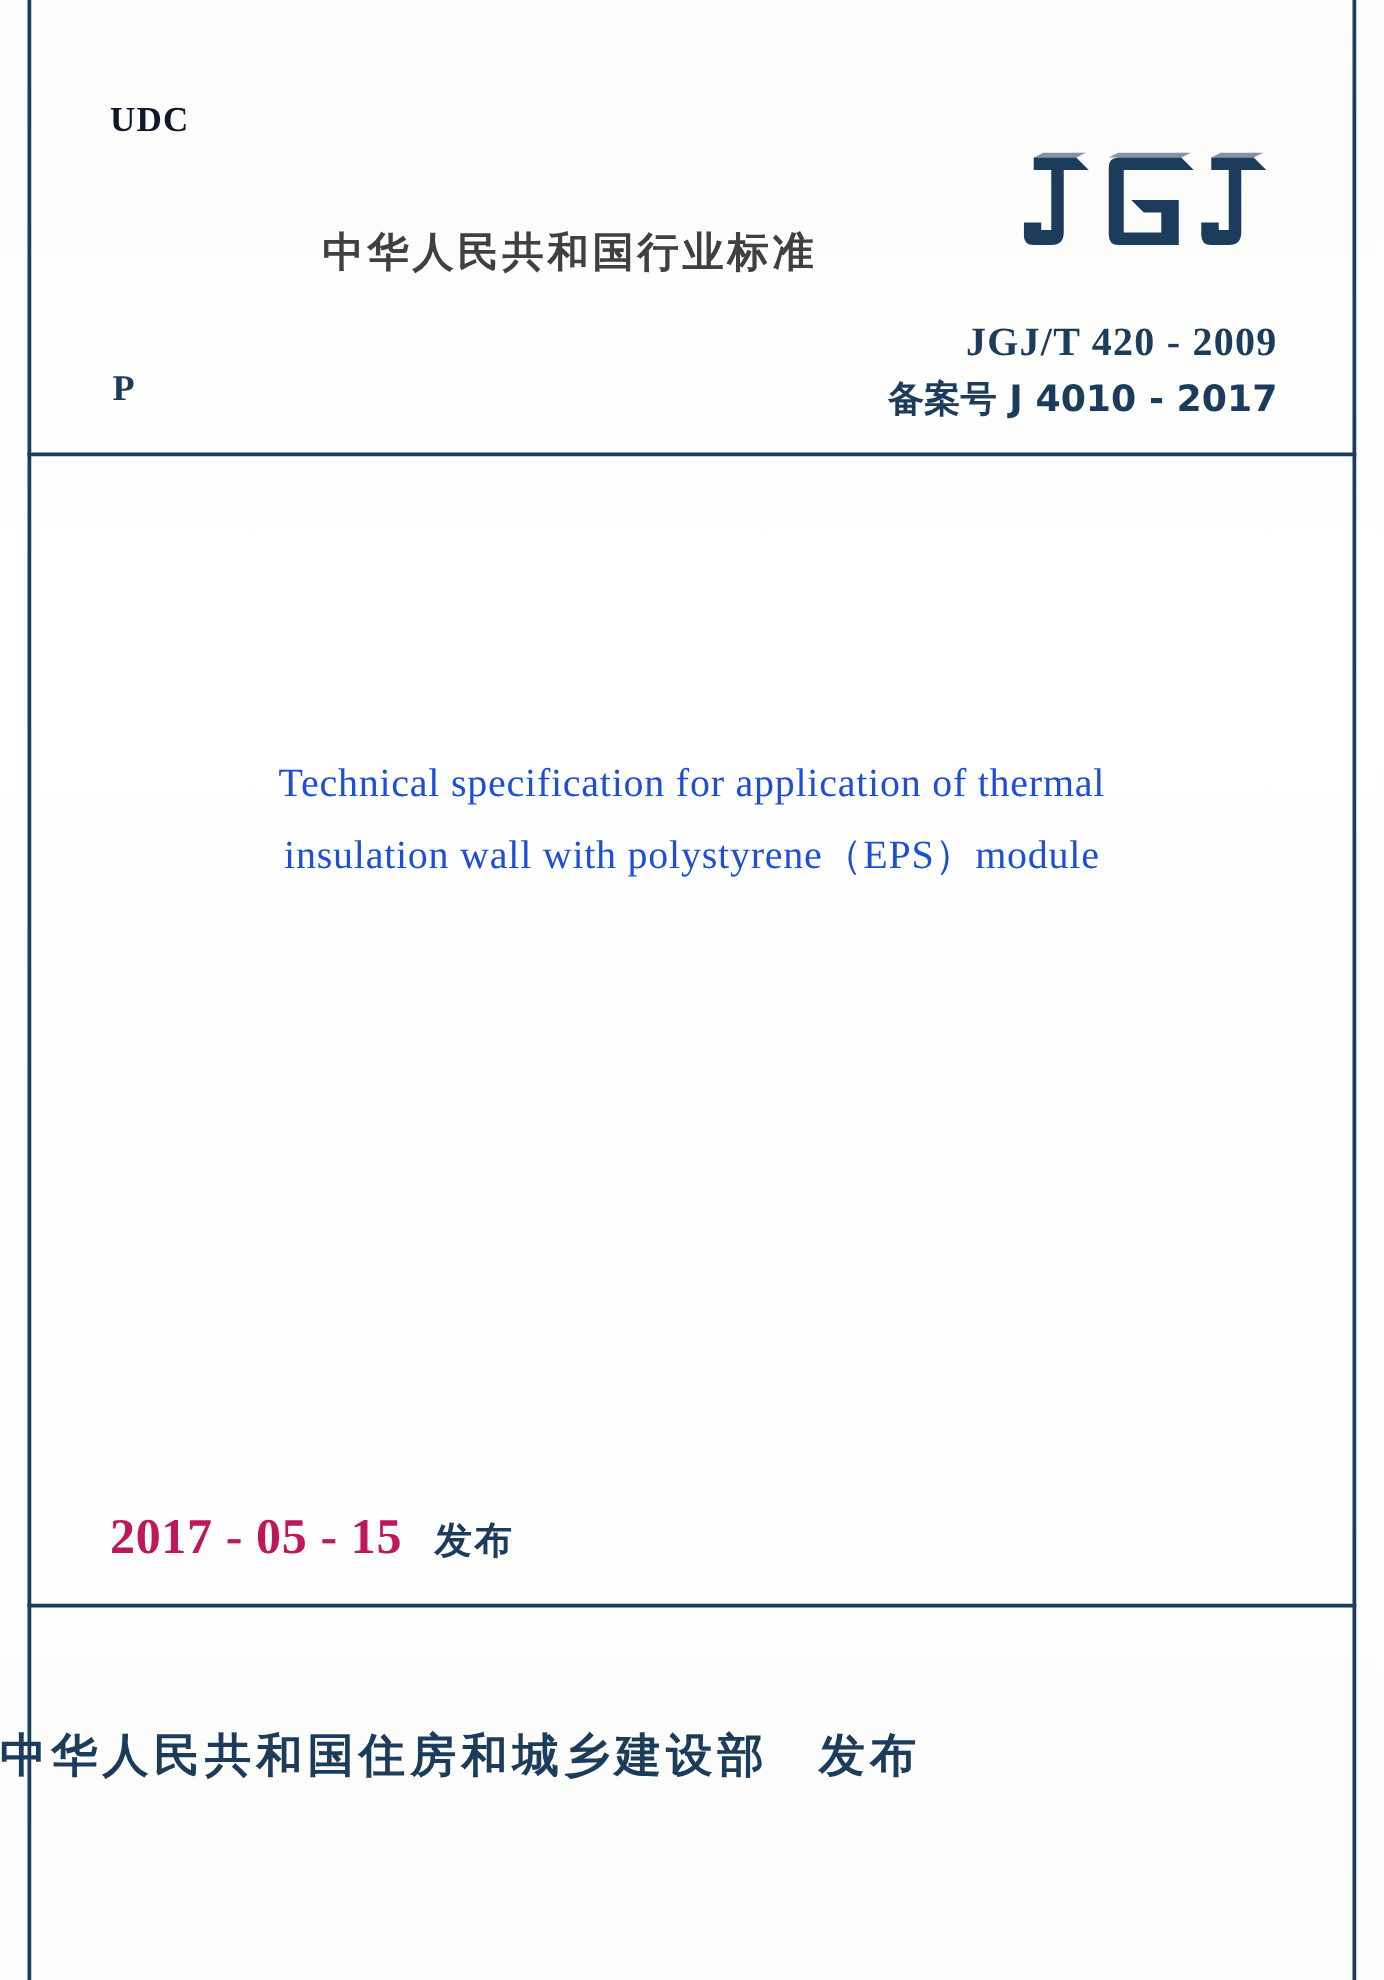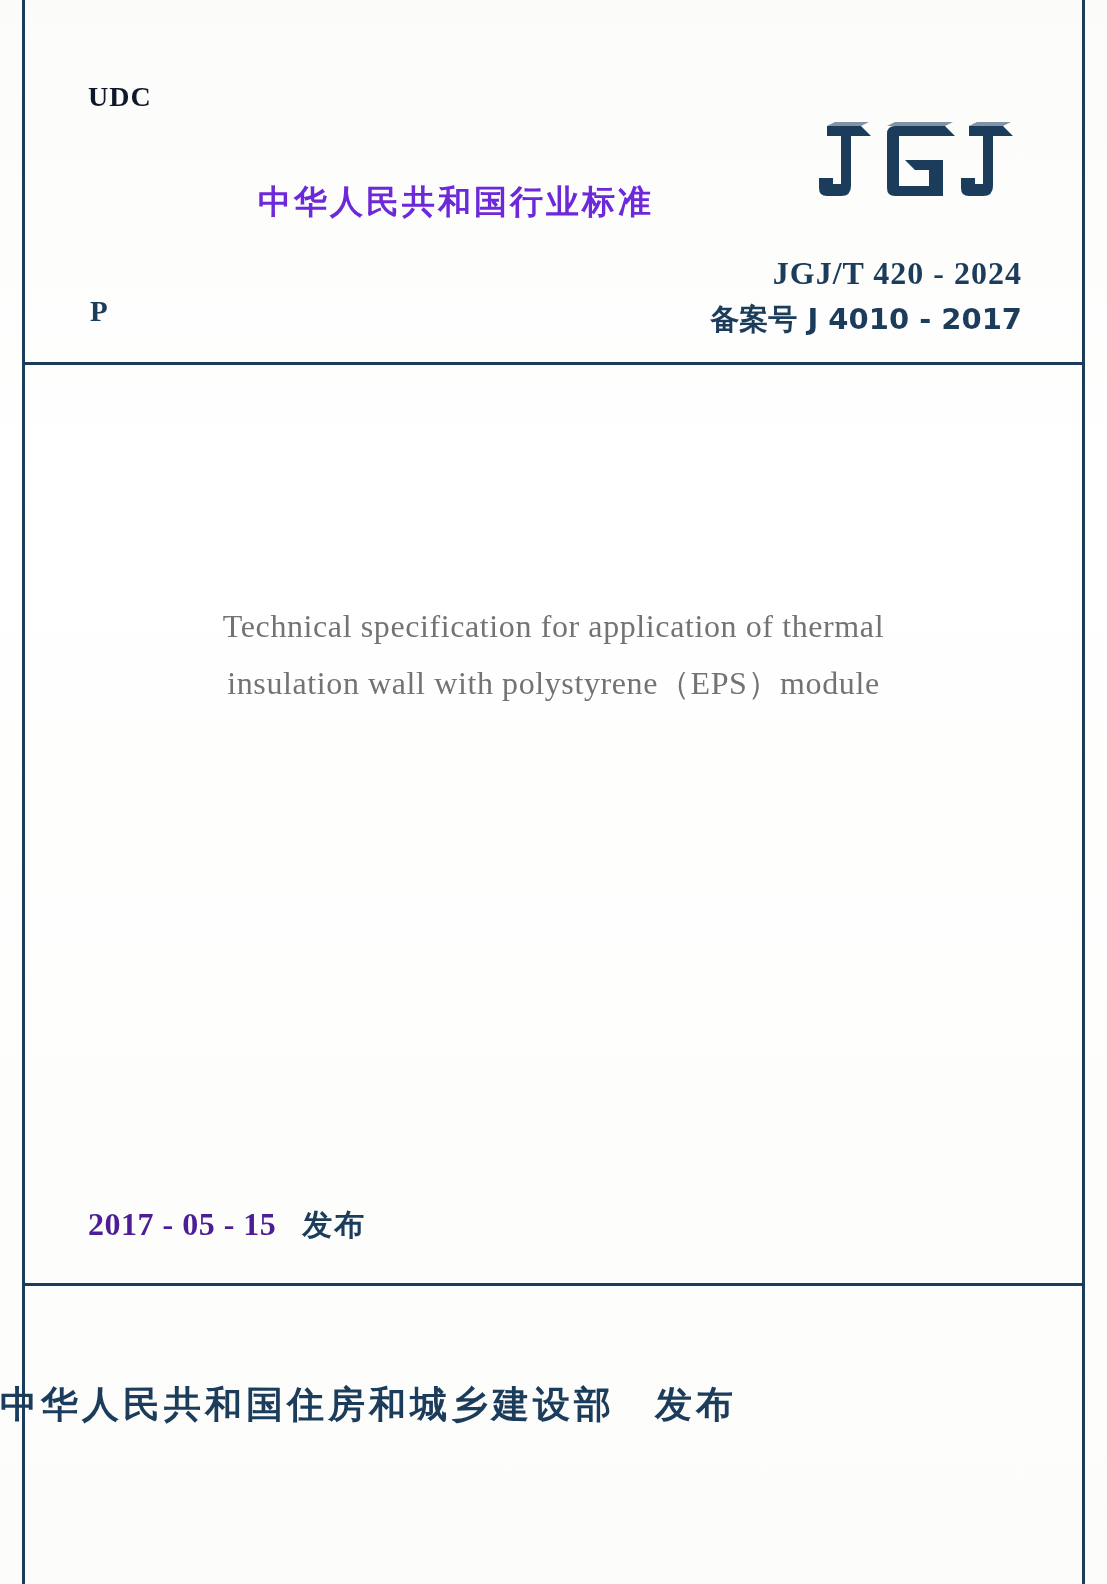--- a/index.html
+++ b/index.html
@@ -53,21 +53,21 @@
   }
 
   .national-std {
     position: absolute;
     left: 258px;
     top: 180px;
     font-family: Liberation Mono, monospace;
     font-weight: bold;
     font-size: 33px;
     letter-spacing: 3px;
-    color: #6d28d9;
+    color: #404040;
   }
 
   .jgj-logo {
     position: absolute;
     right: 78px;
     top: 122px;
     width: 210px;
     height: 90px;
   }
   .jgj-logo svg { display: block; }
@@ -139,21 +139,21 @@
   .title-en {
     position: absolute;
     left: 150px;
     right: 150px;
     top: 598px;
     text-align: center;
     font-family: "Liberation Serif", serif;
     font-size: 32px;
     line-height: 1.78;
     letter-spacing: 0.6px;
-    color: #737373;
+    color: #1d4ed8;
   }
 
   
   .date-row {
     position: absolute;
     left: 60px;
     right: 60px;
     top: 1205px;
     display: flex;
     justify-content: space-between;
@@ -161,23 +161,23 @@
     padding: 0 28px;
   }
   .date-item {
     display: flex;
     align-items: baseline;
     gap: 26px;
   }
   .date-val {
     font-family: "Liberation Serif", serif;
     font-weight: bold;
-    font-size: 32px;
+    font-size: 40px;
     letter-spacing: 0.5px;
-    color: #4c1d95;
+    color: #be185d;
     white-space: nowrap;
   }
   .date-label {
     font-family: "DejaVu Sans", sans-serif;
     font-weight: bold;
     font-size: 30px;
     letter-spacing: 2px;
     color: #1c3c5c;
     white-space: nowrap;
   }
@@ -221,21 +221,21 @@
         <path d="M68 4 h58 l10 10 h-56 v50 h30 v-16 h-14 l-10 -10 h38 v36 h-48 q-8 0 -8 -8 v-54 q0 -8 8 -8z"></path>
         <path d="M150 4 h34 l10 10 h-20 v50 q0 10 -10 10 h-14 q-8 0 -8 -8 v-10 h14 v6 h8 v-48 h-14z"></path>
 
         <path d="M8 4 l8 -4 h34 l-8 4z" opacity="0.55"></path>
         <path d="M68 4 l8 -4 h58 l-8 4z" opacity="0.55"></path>
         <path d="M150 4 l8 -4 h34 l-8 4z" opacity="0.55"></path>
       </g>
     </svg>
   </div>
 
-  <div class="std-code">JGJ/T 420 - 2024</div>
+  <div class="std-code">JGJ/T 420 - 2009</div>
   <div class="record-no">备案号 J 4010 - 2017</div>
 
   <div class="p-mark">P</div>
 
   <div class="rule top"></div>
 
   <div class="title-en">
     <div>Technical specification for application of thermal</div>
     <div>insulation wall with polystyrene（EPS）module</div>
   </div>

